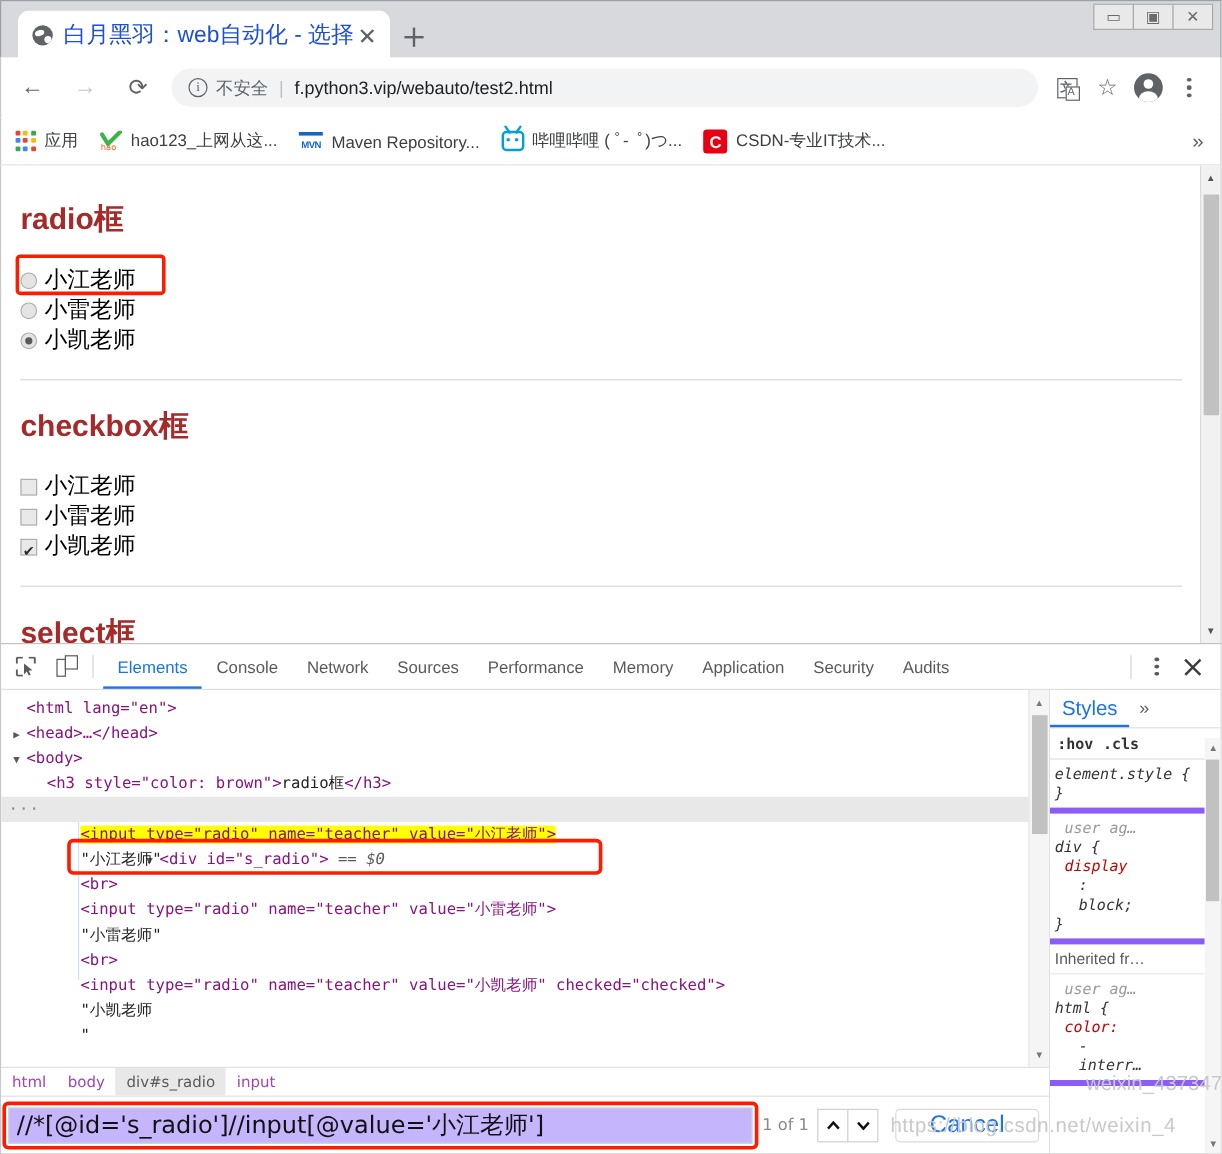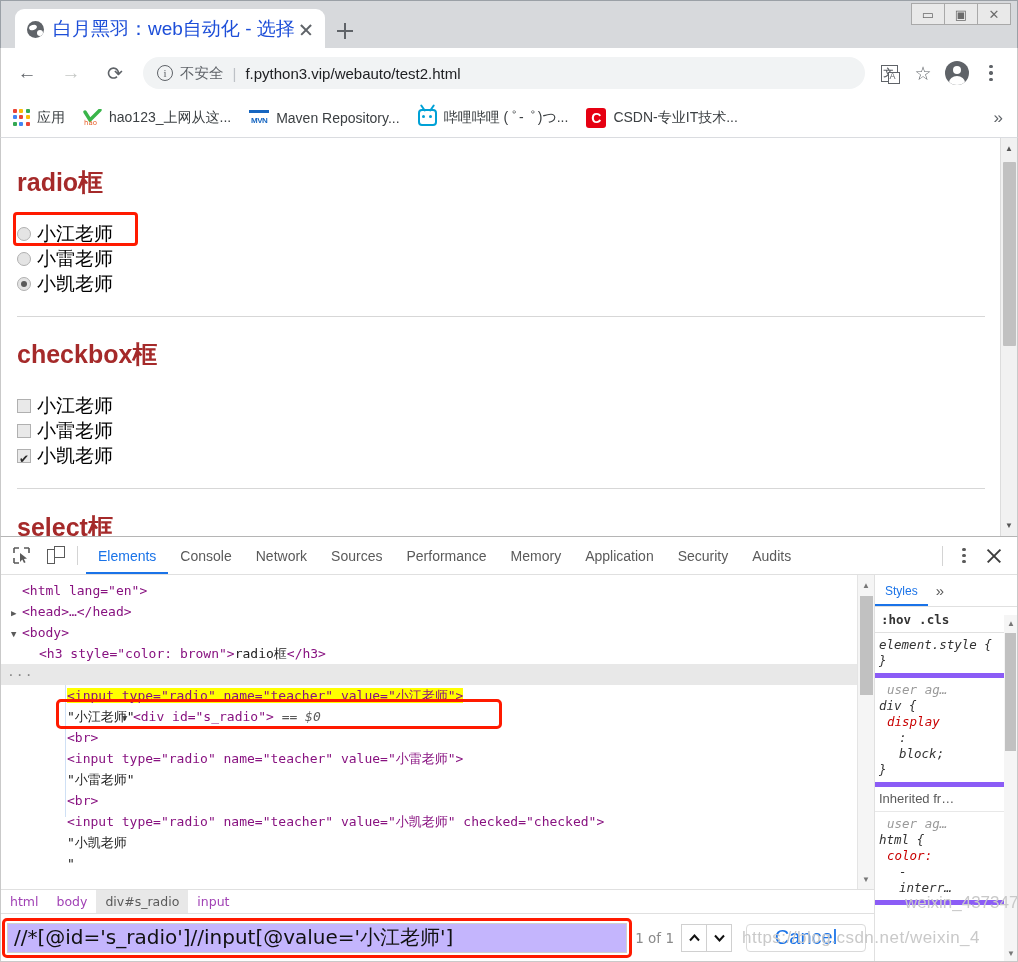--- a/index.html
+++ b/index.html
@@ -260,21 +260,21 @@
   .navarrow { width: 26px; height: 28px; border: 1px solid #d0d0d0; background:#fff;
               display:flex; align-items:center; justify-content:center; cursor:pointer;
               font-size: 11px; color: #111; margin-left:-1px; }
   .cancel { margin: 0 8px 0 14px; width: 120px; height: 28px; border: 1px solid #dadada;
             border-radius: 4px; background: #fff; color: #1a73e8; font-size: 20px;
             display:flex; align-items:center; justify-content:center; cursor:pointer; }
 
   
   .styles-pane { position: relative; flex: 1 1 auto; height: 100%; background: #fff; }
   .styles-head { height: 32px; border-bottom: 1px solid #e0e0e0; display: flex; align-items: center; position:relative; }
-  .st-tab { padding: 0 10px; height: 31px; display:flex; align-items:center; font-size: 12px;
+  .st-tab { padding: 0 10px; height: 31px; display:flex; align-items:center; font-size: 17px;
             color: #1a73e8; cursor:pointer; position:relative; }
   .st-tab::after { content:""; position:absolute; left:0; right:0; bottom:0; height:2px; background:#1a73e8; }
   .st-more { margin-left: 8px; font-size: 15px; color: #5a5a5a; cursor: pointer; }
   .st-filterbar { height: 26px; border-bottom: 1px solid #e0e0e0; display:flex; align-items:center;
                   padding-left: 6px; gap: 8px; font-family:"DejaVu Sans Mono", monospace;
                   font-size: 12.5px; color: #333; font-weight: bold; }
   .st-pill { cursor: pointer; }
   .st-body { position:absolute; left:0; right: 13px; top: 58px; bottom: 0; overflow: hidden;
              font-family: "DejaVu Sans Mono", monospace; font-size: 12.5px; line-height: 16px; }
   .st-rule { padding: 4px 4px 4px 4px; border-bottom: 5px solid #8b5cf6; }

